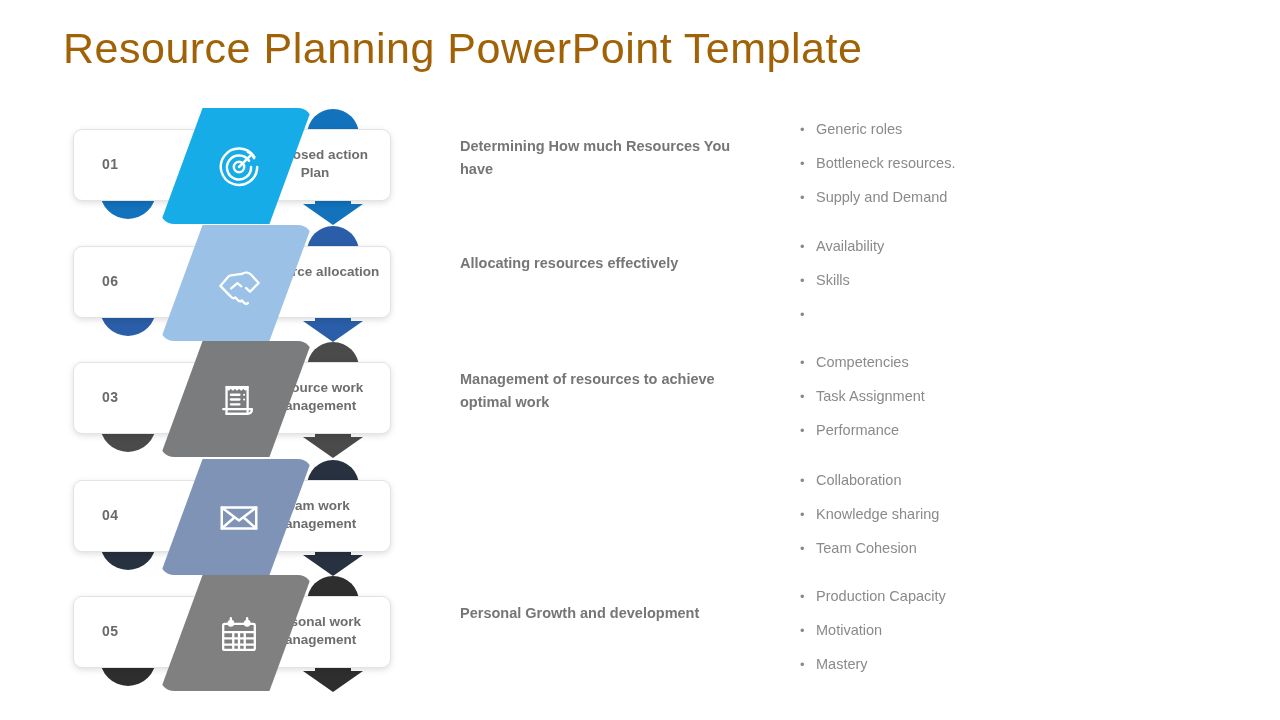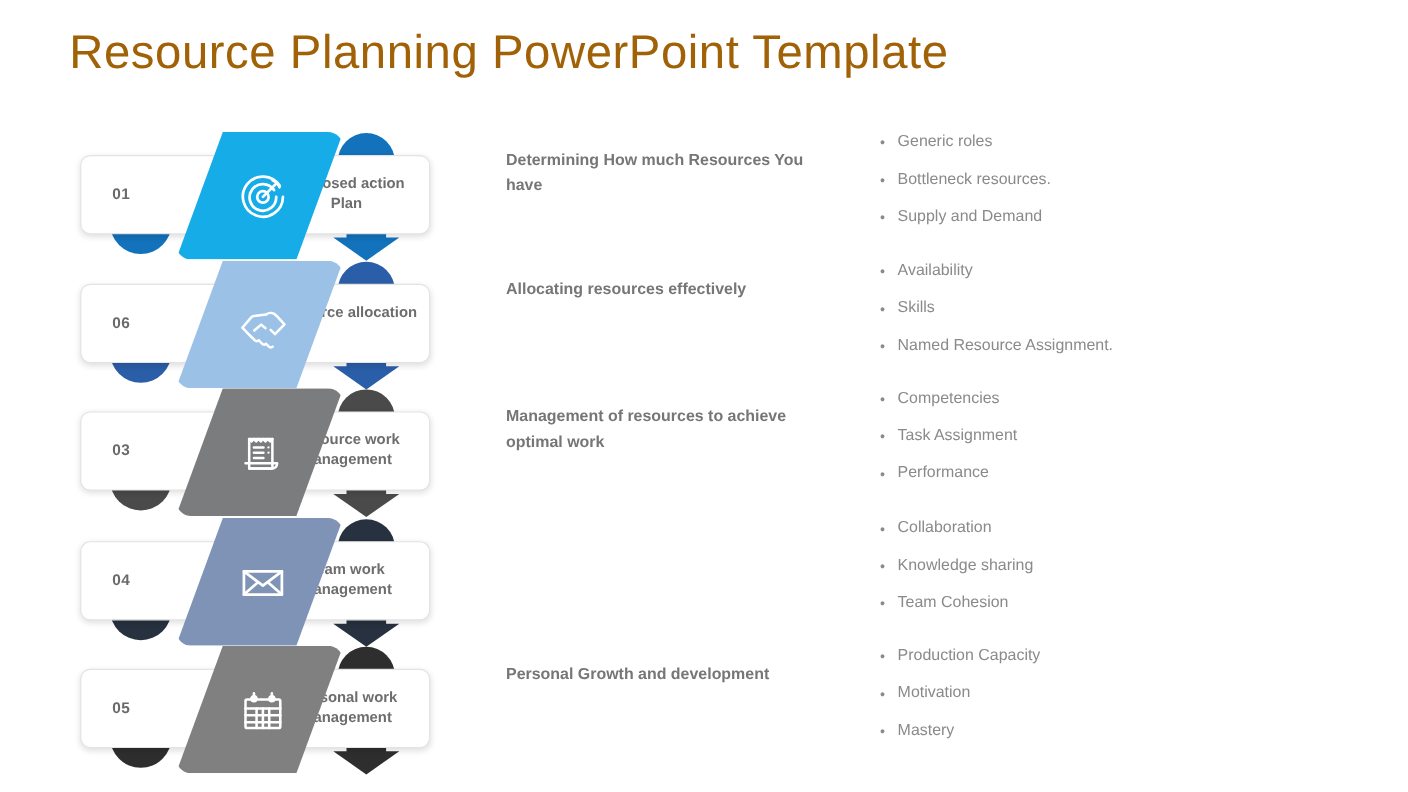--- a/index.html
+++ b/index.html
@@ -38,21 +38,21 @@
     position: absolute;
     left: 0;
     width: 1280px;
     height: 118px;
   }
 
   
   .graphic {
     position: absolute;
     left: 60px;
-    top: 12px;
+    top: 0;
     width: 340px;
     height: 118px;
   }
 
   
   .fold-right {
     position: absolute;
     left: 247px;
     top: 2px;
     width: 52px;
@@ -269,21 +269,20 @@
         <div class="bullet-item">
           <span class="bullet-dot">•</span>
                     <span>Availability</span>
         </div>
         <div class="bullet-item">
           <span class="bullet-dot">•</span>
                     <span>Skills</span>
         </div>
         <div class="bullet-item">
           <span class="bullet-dot">•</span>
-                    <span>Named Resource Assignment.</span>
         </div>
       </div>
   </div>
     <div class="row" style="top: 240px;">
     <div class="graphic">
       <div class="fold-right" style="background: rgb(74, 74, 74);"></div>
       <div class="fold-left" style="background: rgb(74, 74, 74);"></div>
       <div class="arrow">
         <div class="stem" style="background: rgb(74, 74, 74);"></div>
           <div class="head" style="border-top-color: rgb(74, 74, 74);"></div>

